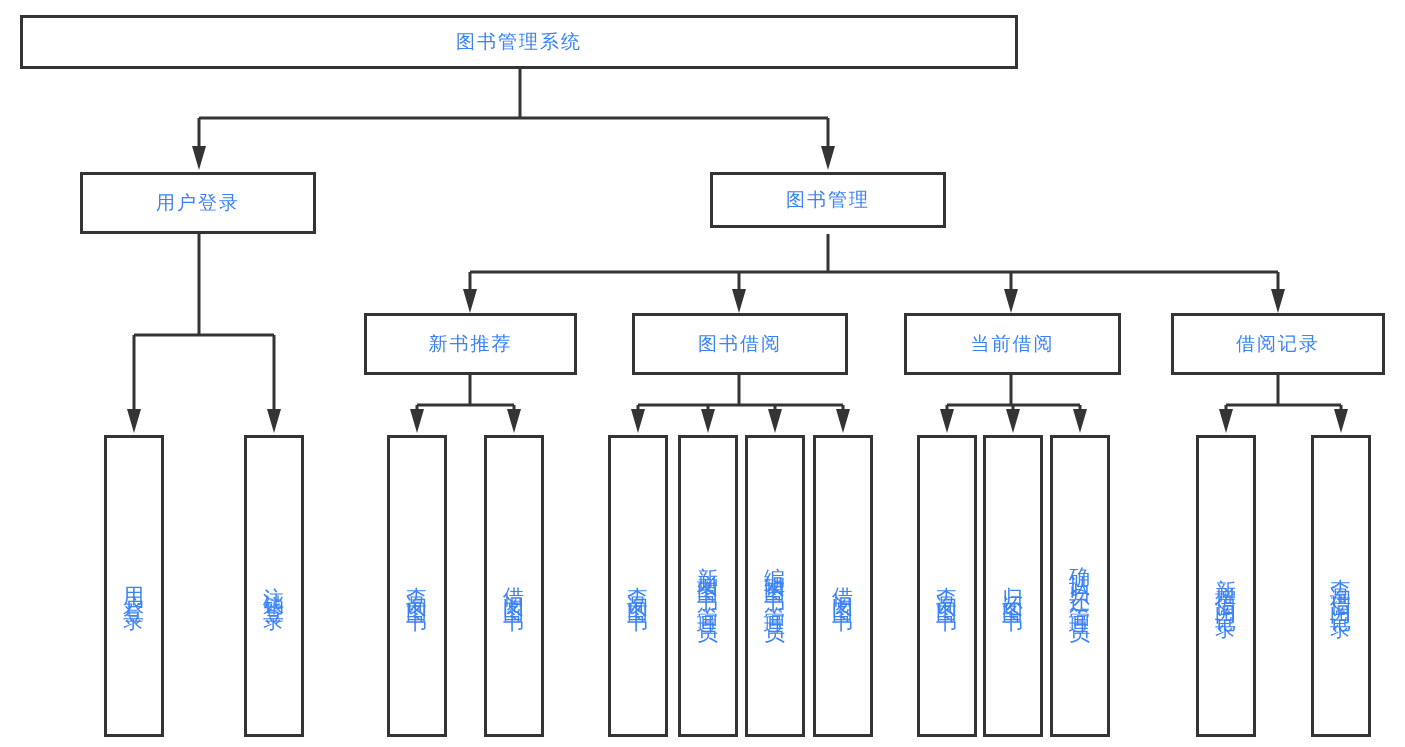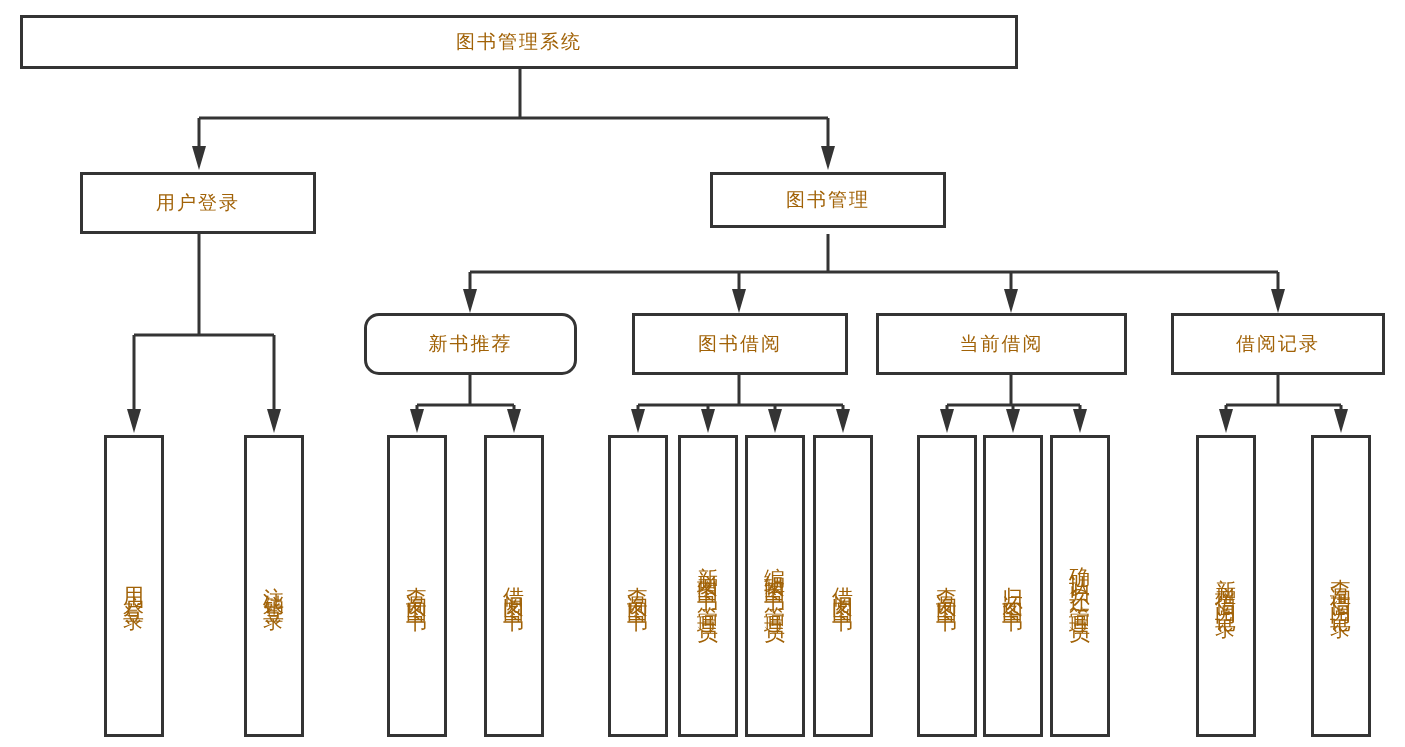--- a/index.html
+++ b/index.html
@@ -19,21 +19,21 @@
     width: 1405px; height: 747px;
     pointer-events: none;
   }
   .box {
     position: absolute;
     border: 3px solid #343434;
     background: #ffffff;
     display: flex;
     align-items: center;
     justify-content: center;
-    color: #a16207;
+    color: #3b82f6;
   }
   .hbox {
     font-size: 19px;
     letter-spacing: 2px;
   }
   .leaf {
     writing-mode: vertical-rl;
     text-orientation: mixed;
     font-size: 21px;
     letter-spacing: 8px;
@@ -92,23 +92,23 @@
       <polygon points="1219,409 1233,409 1226,433"></polygon>
       <polygon points="1334,409 1348,409 1341,433"></polygon>
     </g>
   </svg>
 
   <div class="box hbox" style="left:20px; top:15px; width:998px; height:54px;">图书管理系统</div>
 
   <div class="box hbox" style="left:80px; top:172px; width:236px; height:62px;">用户登录</div>
   <div class="box hbox" style="left:710px; top:172px; width:236px; height:56px;">图书管理</div>
 
-  <div class="box hbox" style="left:364px; top:313px; width:213px; height:62px;border-radius:15px;">新书推荐</div>
+  <div class="box hbox" style="left:364px; top:313px; width:213px; height:62px;">新书推荐</div>
   <div class="box hbox" style="left:632px; top:313px; width:216px; height:62px;">图书借阅</div>
-  <div class="box hbox" style="left:876px; top:313px; width:251px; height:62px;">当前借阅</div>
+  <div class="box hbox" style="left:904px; top:313px; width:217px; height:62px;">当前借阅</div>
   <div class="box hbox" style="left:1171px; top:313px; width:214px; height:62px;">借阅记录</div>
 
   <div class="box leaf" style="left:104px; top:435px; width:60px; height:302px;">用户登录</div>
   <div class="box leaf" style="left:244px; top:435px; width:60px; height:302px;">注销登录</div>
 
   <div class="box leaf" style="left:387px; top:435px; width:60px; height:302px;">查询图书</div>
   <div class="box leaf" style="left:484px; top:435px; width:60px; height:302px;">借阅图书</div>
 
   <div class="box leaf" style="left:608px; top:435px; width:60px; height:302px;">查询图书</div>
   <div class="box leaf" style="left:678px; top:435px; width:60px; height:302px;">新增图书（管理员）</div>

